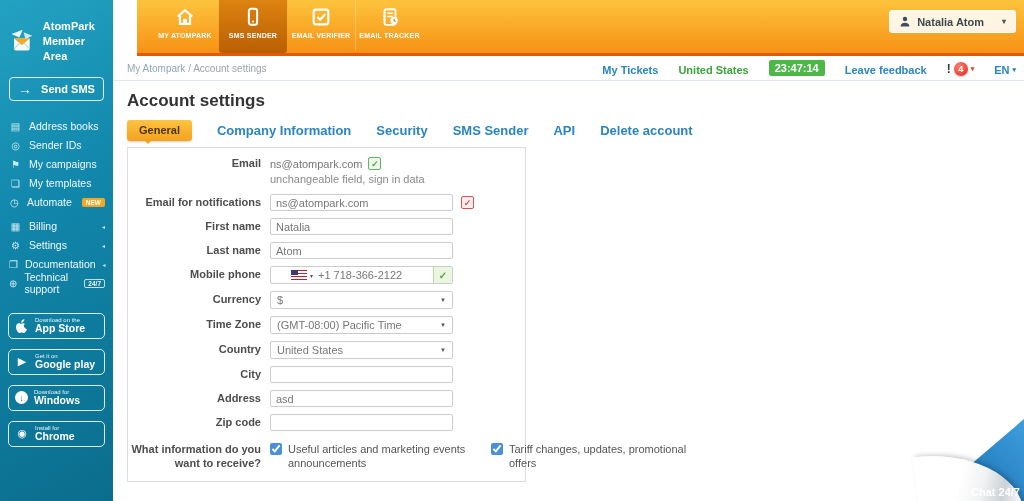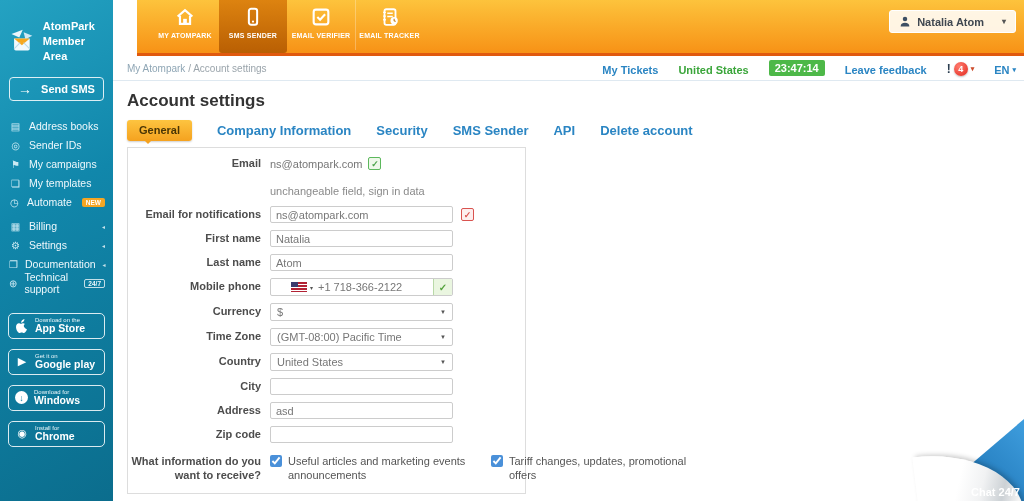--- a/index.html
+++ b/index.html
@@ -76,21 +76,21 @@
   .flabel { width:142px; padding-right:9px; text-align:right; font-size:11px; font-weight:bold; color:#4d4d4d; line-height:1.25; flex:0 0 auto; }
   .txt { width:183px; height:17px; border:1px solid #ccc; border-radius:2px; padding:0 5px; font-size:11px; color:#777;
     font-family:"Liberation Sans", sans-serif; outline:none; background:#fff; }
   .sel { width:183px; height:18px; border:1px solid #ccc; border-radius:2px; display:flex; align-items:center; justify-content:space-between;
     padding:0 6px; font-size:11px; color:#777; cursor:pointer; background:#fff; }
   .sel-arrow { font-size:6px; color:#555; }
   .chk { width:13px; height:13px; border-radius:2px; display:inline-flex; align-items:center; justify-content:center; font-size:9px; font-weight:bold; }
   .chk.green { border:1px solid #5cb85c; background:#eef8ea; color:#4aa34a; margin-left:6px; }
   .chk.red { border:1px solid #d9534f; background:#fdeeee; color:#d9534f; margin-left:8px; }
   .email-line { display:flex; align-items:center; font-size:11px; color:#777; }
-  .email-note { font-size:11px; color:#8a8a8a; margin-top:15px; }
+  .email-note { font-size:11px; color:#8a8a8a; margin-top:3px; }
   .phone { width:183px; height:18px; border:1px solid #ccc; border-radius:2px; display:flex; align-items:center; padding-left:20px;
     font-size:11px; color:#777; background:#fff; overflow:hidden; }
   .flag { width:16px; height:10px; background:repeating-linear-gradient(#b22234 0 1.5px,#fff 1.5px 3px); position:relative; flex:0 0 auto; }
   .flag::before { content:""; position:absolute; left:0; top:0; width:7px; height:5px; background:#3c3b6e; }
   .flag-caret { font-size:6px; color:#555; margin:0 5px 0 3px; }
   .phone-ok { margin-left:auto; width:19px; align-self:stretch; border-left:1px solid #b9d9a8; background:#eaf6e0;
     display:flex; align-items:center; justify-content:center; color:#54a33c; font-size:10px; font-weight:bold; cursor:pointer; }
   .opts { display:flex; flex-direction:row; gap:6px; }
   .opt { display:flex; align-items:flex-start; gap:6px; font-size:11px; color:#555; width:215px; line-height:1.25; cursor:pointer; }
   .opt input { width:12px; height:12px; margin-top:0; accent-color:#4a90d9; }

